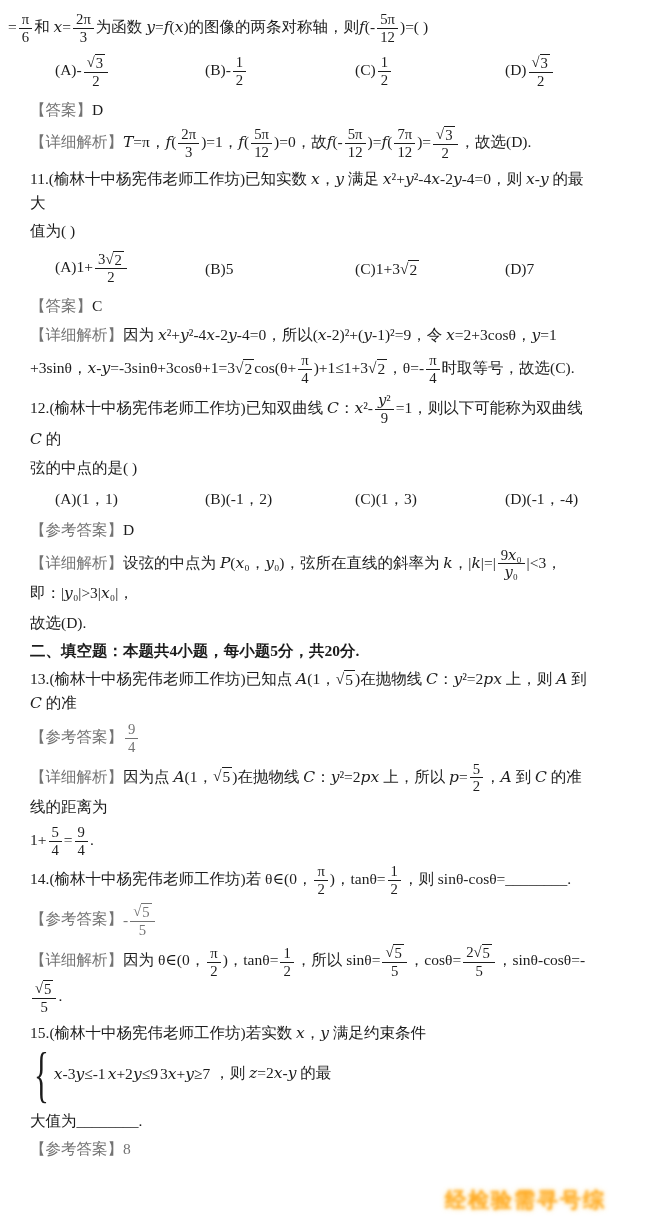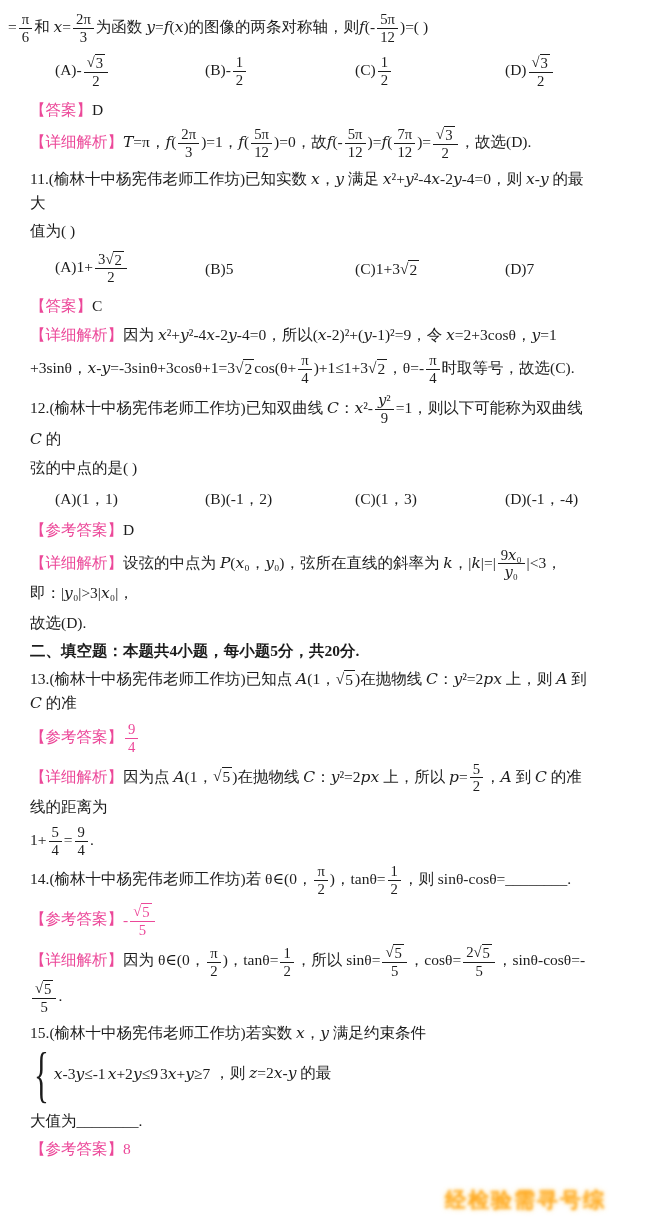--- a/index.html
+++ b/index.html
@@ -7,21 +7,21 @@
   body{
     width:671px;height:1220px;overflow:hidden;
     font-family:"Liberation Serif","DejaVu Serif",serif;
     font-size:15.5px;color:#1c1c1c;
   }
   .page{position:relative;width:618px;height:1220px;padding:6px 24px 0 30px;overflow:hidden;background:#fff}
   .line{margin:5px 0;line-height:1.5}
   .tight{margin-top:1px}
   .l1{margin-left:-22px}
   .bold{font-weight:bold}
-  .red{color:#ec4899}
+  .red{color:#737373}
   .math{font-style:italic;font-family:"DejaVu Serif",serif}
   
   .frac{display:inline-flex;flex-direction:column;align-items:center;vertical-align:middle;
         line-height:1.15;margin:0 2px;text-align:center;font-size:.95em}
   .frac>.num{display:block;padding:0 3px;border-bottom:1.2px solid currentColor}
   .frac>.den{display:block;padding:0 3px}
   
   .sqrt{display:inline-flex;align-items:flex-start;white-space:nowrap;vertical-align:baseline}
   .sqrt>.rsign{line-height:1.15}
   .sqrt>.rbody{border-top:1.2px solid currentColor;line-height:1.15;padding:0 2px 0 1px}

